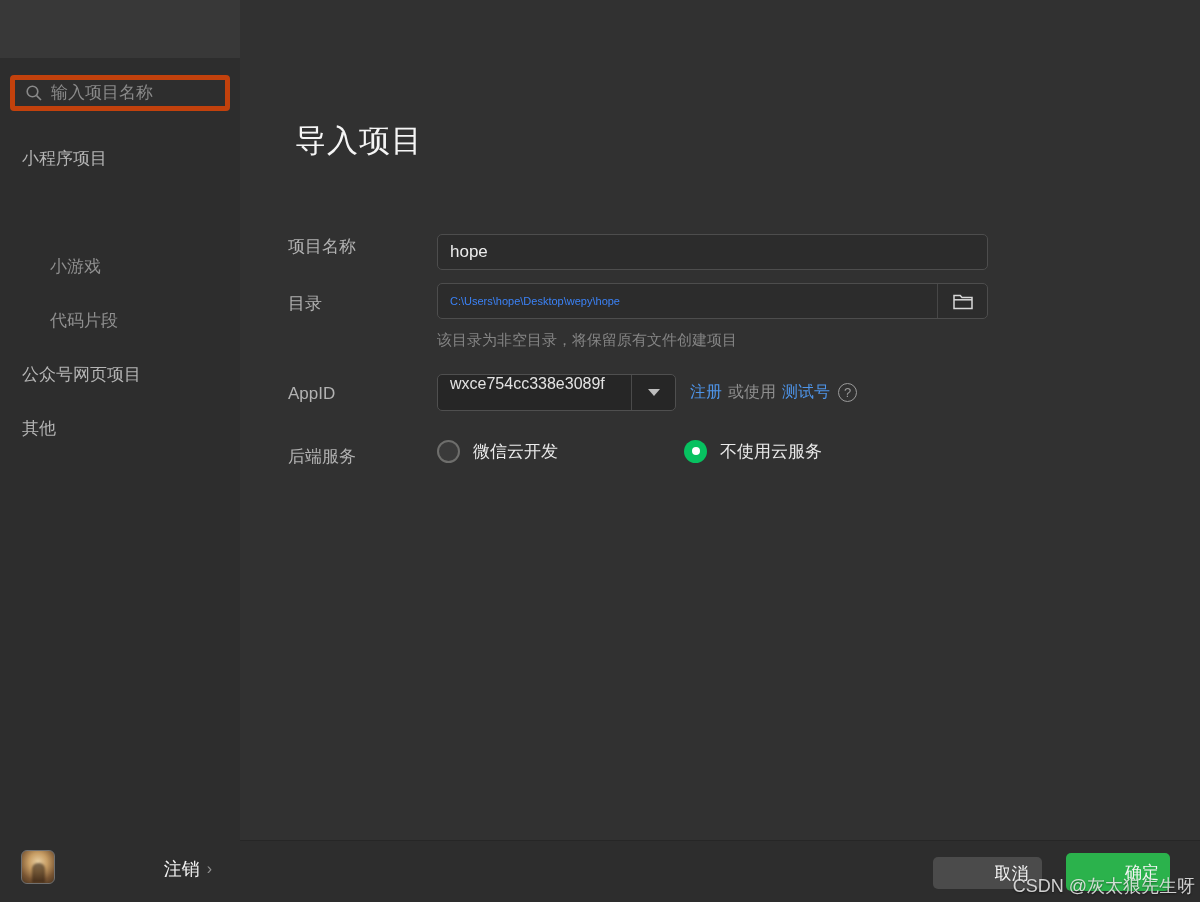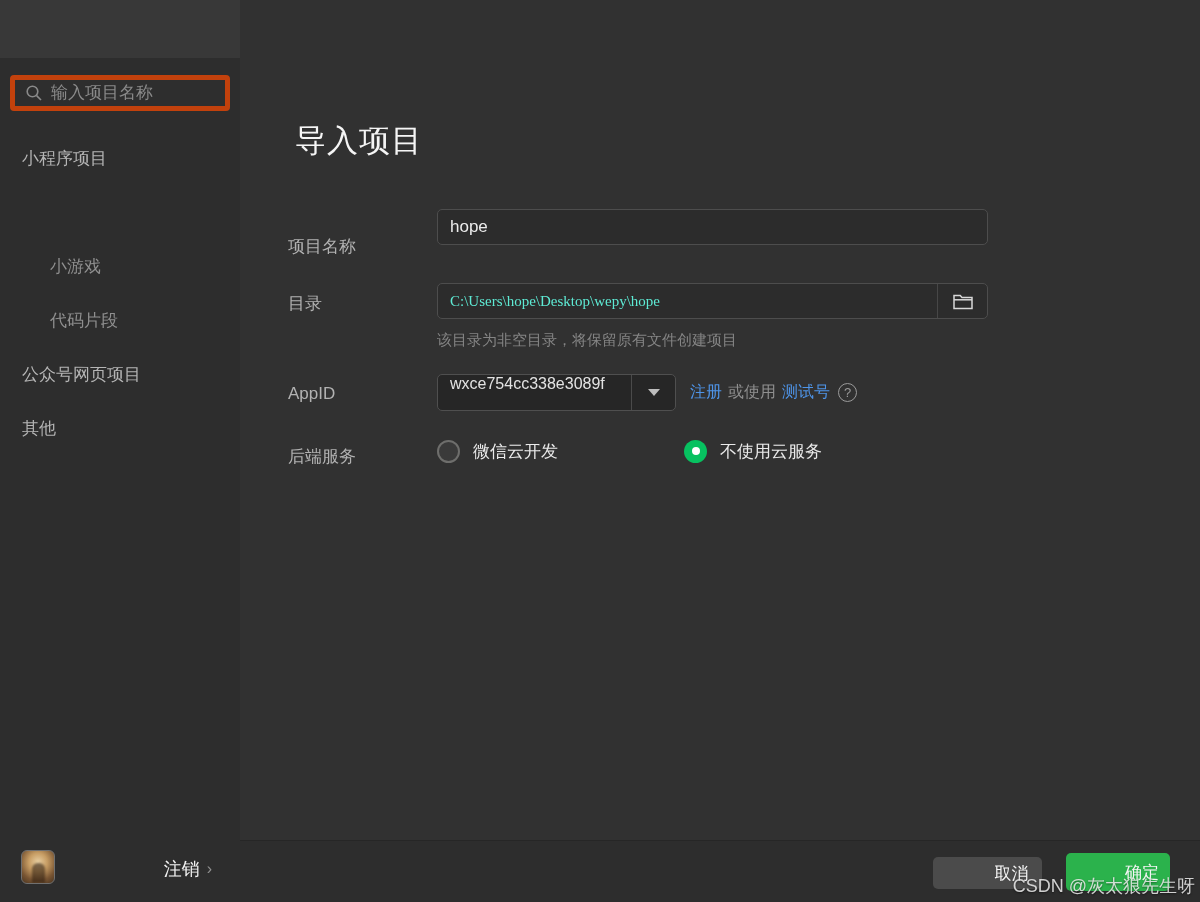--- a/index.html
+++ b/index.html
@@ -64,21 +64,21 @@
     background:#2c2c2c; border:1px solid #4d4d4d; border-radius:5px;
     color:#ececec; font-size:17px; font-family:inherit; padding:0 12px; outline:none;
   }
   .dir-wrap {
     position:absolute; left:197px; top:283px; width:551px; height:36px;
     background:#2c2c2c; border:1px solid #4d4d4d; border-radius:5px;
     display:flex; align-items:center;
   }
   .dir-wrap input {
     flex:1; height:100%; background:transparent; border:none; outline:none;
-    color:#5eead4; font-size:15px; font-family:Liberation Serif, serif; padding:0 12px;
+    color:#3b82f6; font-size:11px; font-family:Liberation Sans, sans-serif; padding:0 12px;
   }
   .dir-browse {
     flex:0 0 50px; height:100%; border-left:1px solid #474747;
     display:flex; align-items:center; justify-content:center; cursor:pointer;
   }
   .hint { position:absolute; left:197px; top:331px; font-size:15px; color:#858585; }
 
   .appid-row { position:absolute; left:197px; top:374px; height:37px; display:flex; align-items:center; }
   .select {
     width:239px; height:37px; background:#262626; border:1px solid #4f4f4f; border-radius:5px;
@@ -183,21 +183,21 @@
       <line x1="3" y1="3" x2="23" y2="23" stroke="#9c9c9c" stroke-width="1.6"></line>
       <line x1="23" y1="3" x2="3" y2="23" stroke="#9c9c9c" stroke-width="1.6"></line>
     </svg>
   </div>
 </div>
 
 <div class="content">
   <div class="page-title">导入项目</div>
 
   <div class="field-label" style="top:235px;">项目名称</div>
-  <input class="text-input" style="top: 209px;" type="text" value="hope">
+  <input class="text-input" style="top: 234px;" type="text" value="hope">
 
   <div class="field-label" style="top:292px;">目录</div>
   <div class="dir-wrap">
     <input type="text" value="C:\Users\hope\Desktop\wepy\hope" style="">
     <div class="dir-browse">
       <svg width="22" height="20" viewBox="0 0 22 20">
         <path d="M2 4.5 h6.2 l1.8 2 h10 v11 h-18 z" fill="none" stroke="#d8d8d8" stroke-width="1.5"></path>
         <line x1="2" y1="8.8" x2="20" y2="8.8" stroke="#d8d8d8" stroke-width="1.5"></line>
       </svg>
     </div>

